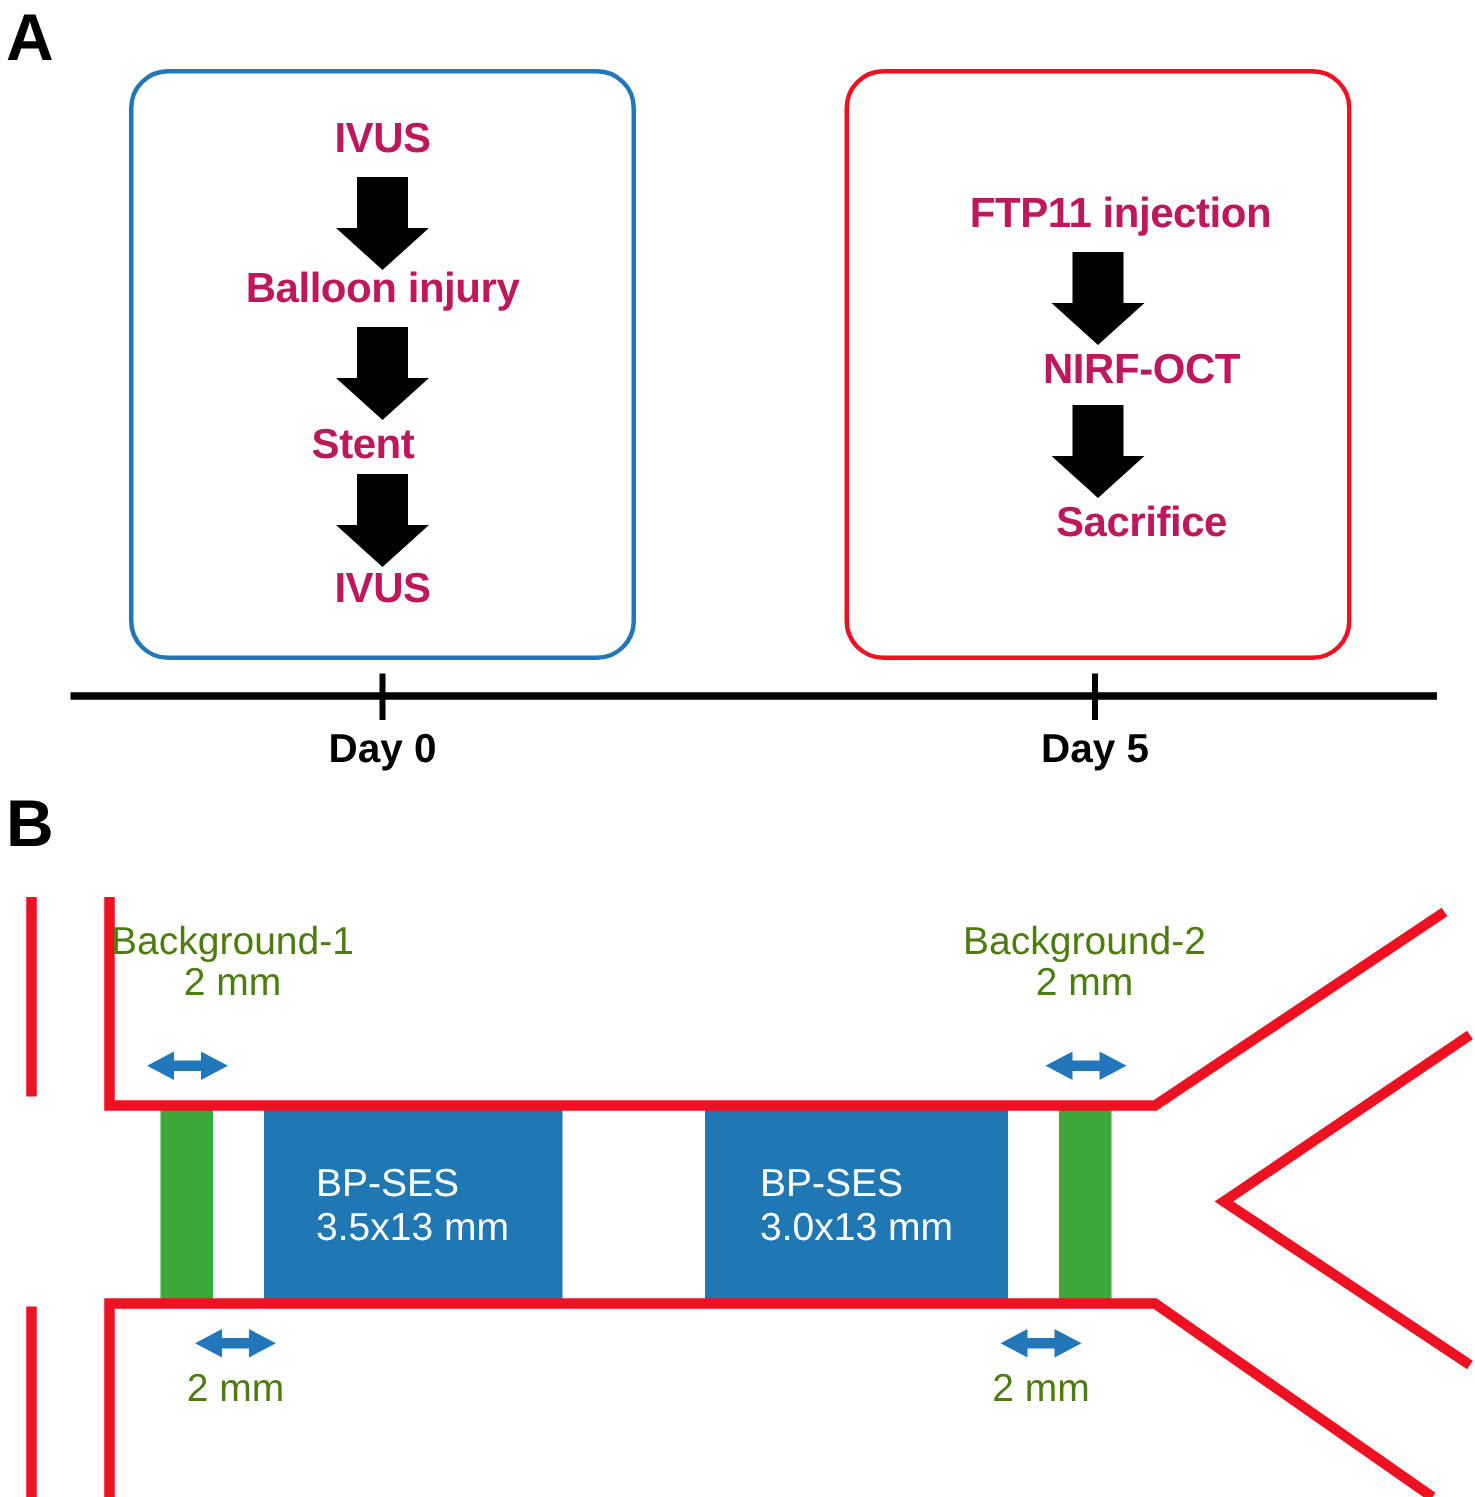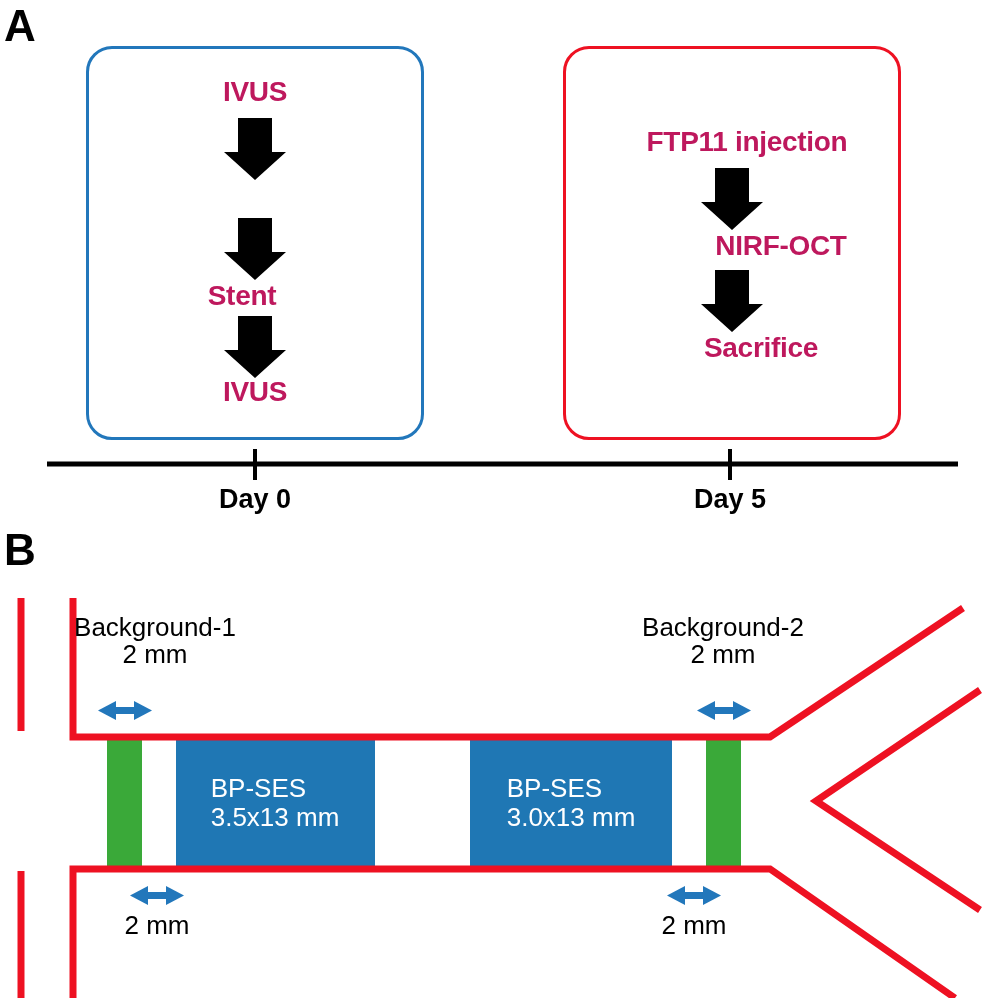--- a/index.html
+++ b/index.html
@@ -74,21 +74,21 @@
     line-height: 1;
     white-space: nowrap;
     transform: translateX(-50%);
   }
 
   .dim-label {
     position: absolute;
     font-family: "Liberation Sans", sans-serif;
     font-weight: normal;
     font-size: 26px;
-    color: #000000;
+    color: #4d7c0f;
     line-height: 1.05;
     text-align: center;
     white-space: nowrap;
     transform: translateX(-50%);
   }
 
   .stent-label {
     position: absolute;
     font-family: "Liberation Sans", sans-serif;
     font-weight: normal;
@@ -104,30 +104,31 @@
 <body>
 
 <div id="figure">
 
   <div class="panel-letter" id="panel-a-letter">A</div>
 
   <div class="flow-box" id="flow-box-day0"></div>
 
   <div class="flow-step" style="left:86px; top:78px; width:338px;">IVUS</div>
 
+  <div class="flow-step" style="left:86px; top:178px; width:338px;">Balloon injury</div>
 
   <div class="flow-step" style="left:86px; top:282px; width:312px;">Stent</div>
 
   <div class="flow-step" style="left:86px; top:378px; width:338px;">IVUS</div>
 
   <div class="flow-box" id="flow-box-day7"></div>
 
   <div class="flow-step" style="left:563px; top:128px; width:368px;">FTP11 injection</div>
 
-  <div class="flow-step" style="left:563px; top:232px; width:396px;padding-left:20px;">NIRF-OCT</div>
+  <div class="flow-step" style="left:563px; top:232px; width:396px;">NIRF-OCT</div>
 
   <div class="flow-step" style="left:563px; top:334px; width:338px;padding-left:29px;">Sacrifice</div>
 
   <svg class="layer" viewBox="0 0 983 998" aria-hidden="true">
     <defs>
       <g id="fat-down-arrow">
 
         <path d="M -17,0 L 17,0 L 17,34 L 31,34 L 0,62 L -31,34 L -17,34 Z"></path>
       </g>
     </defs>

